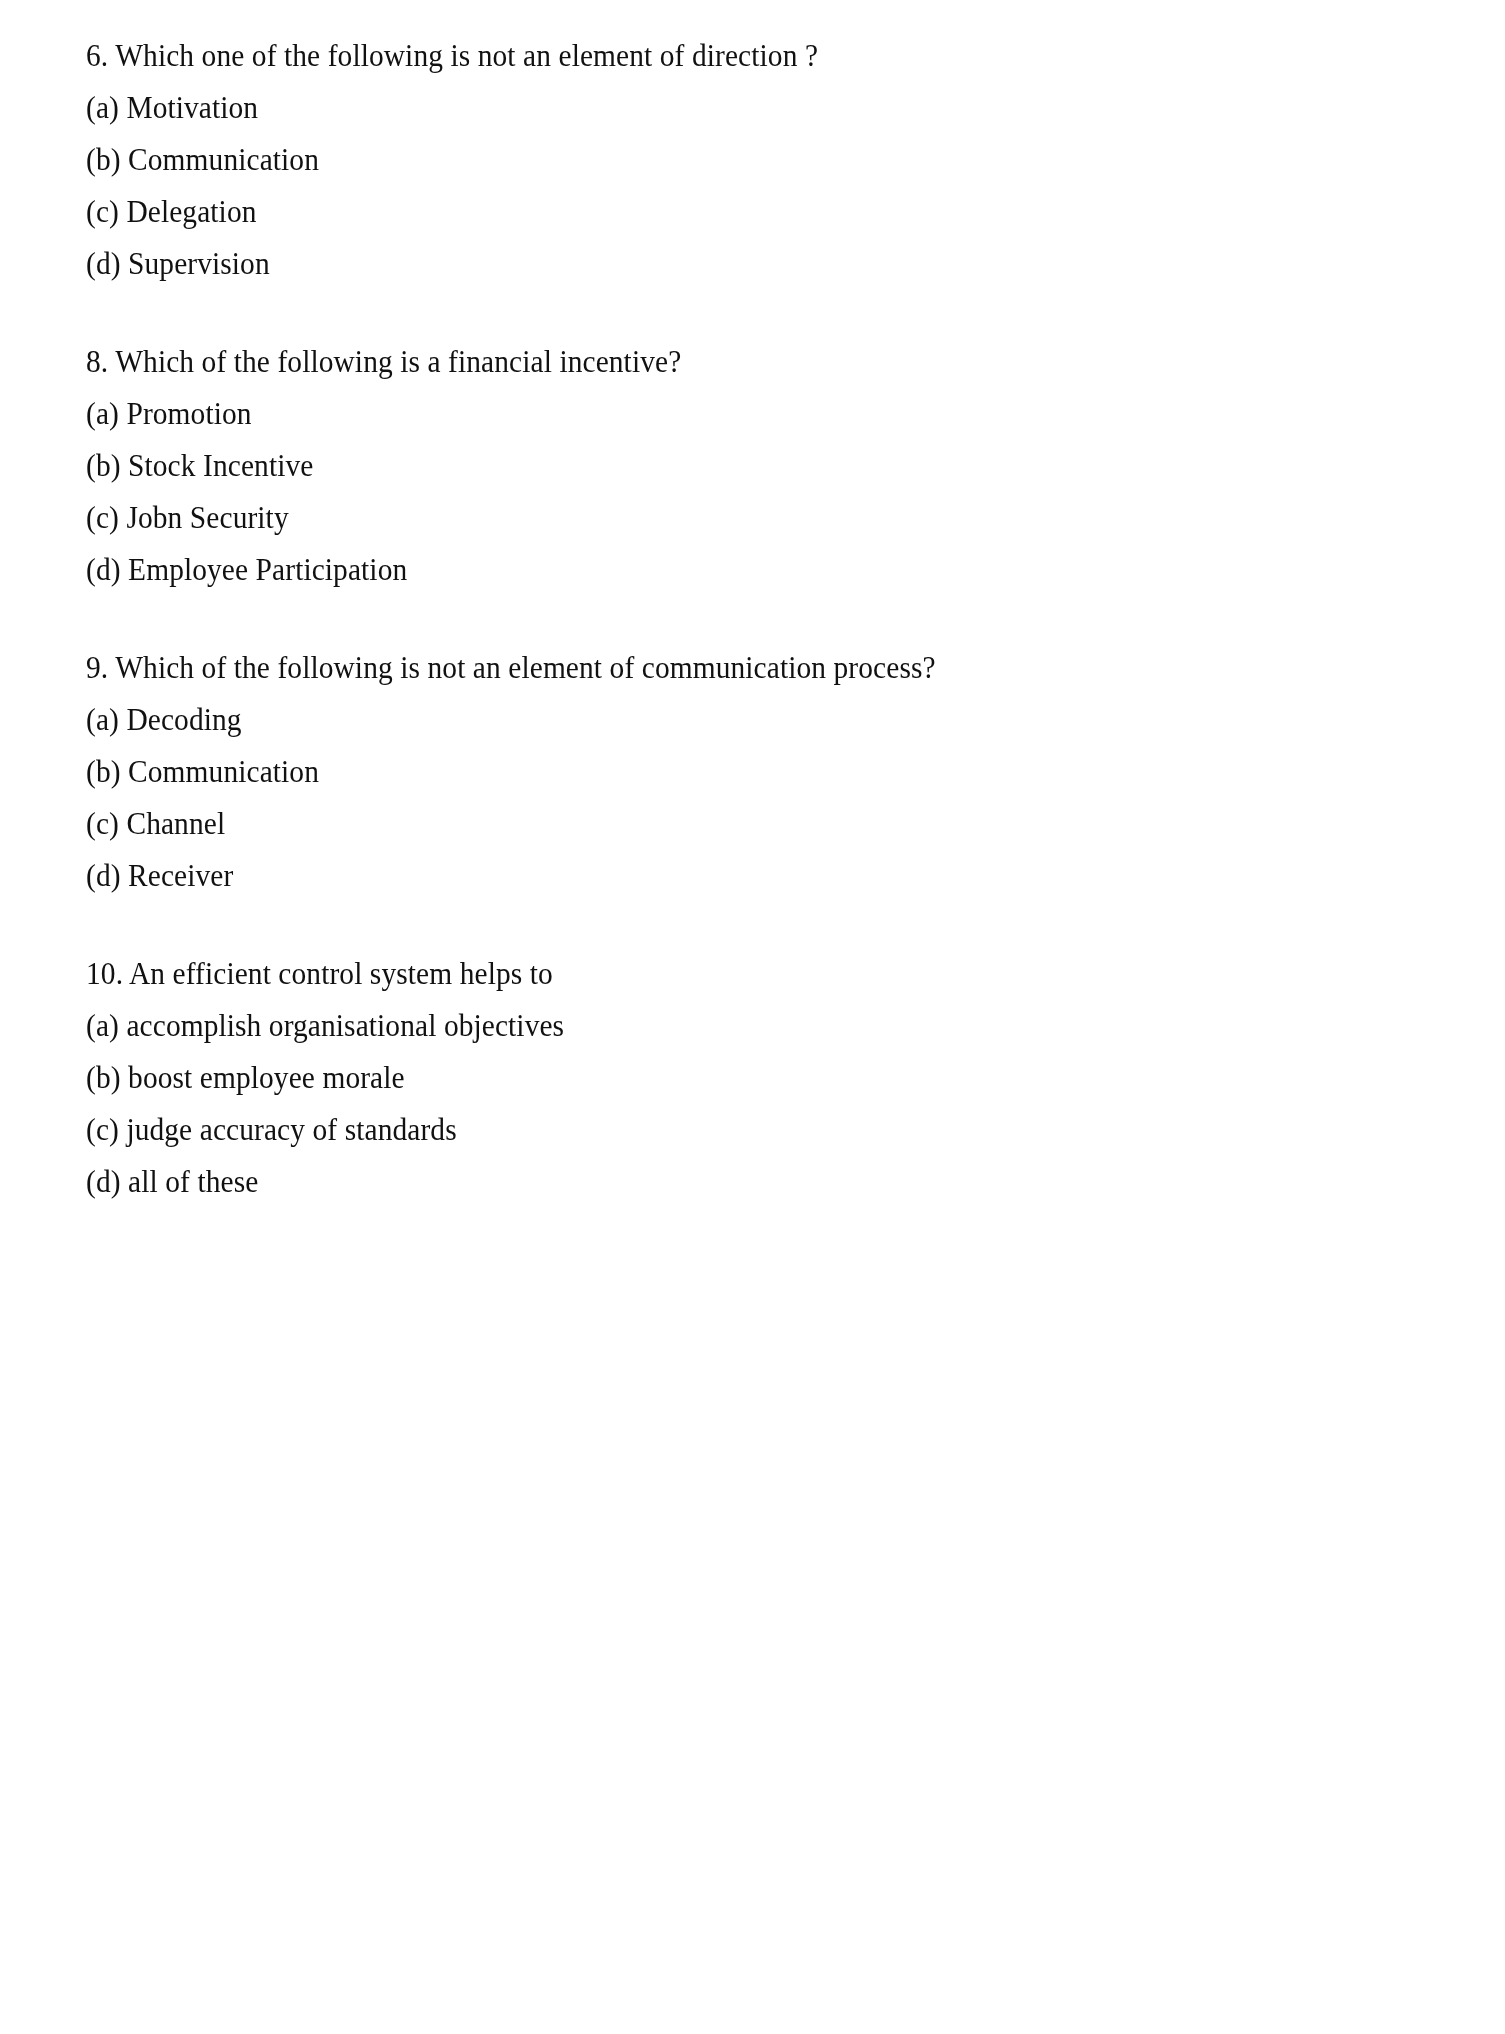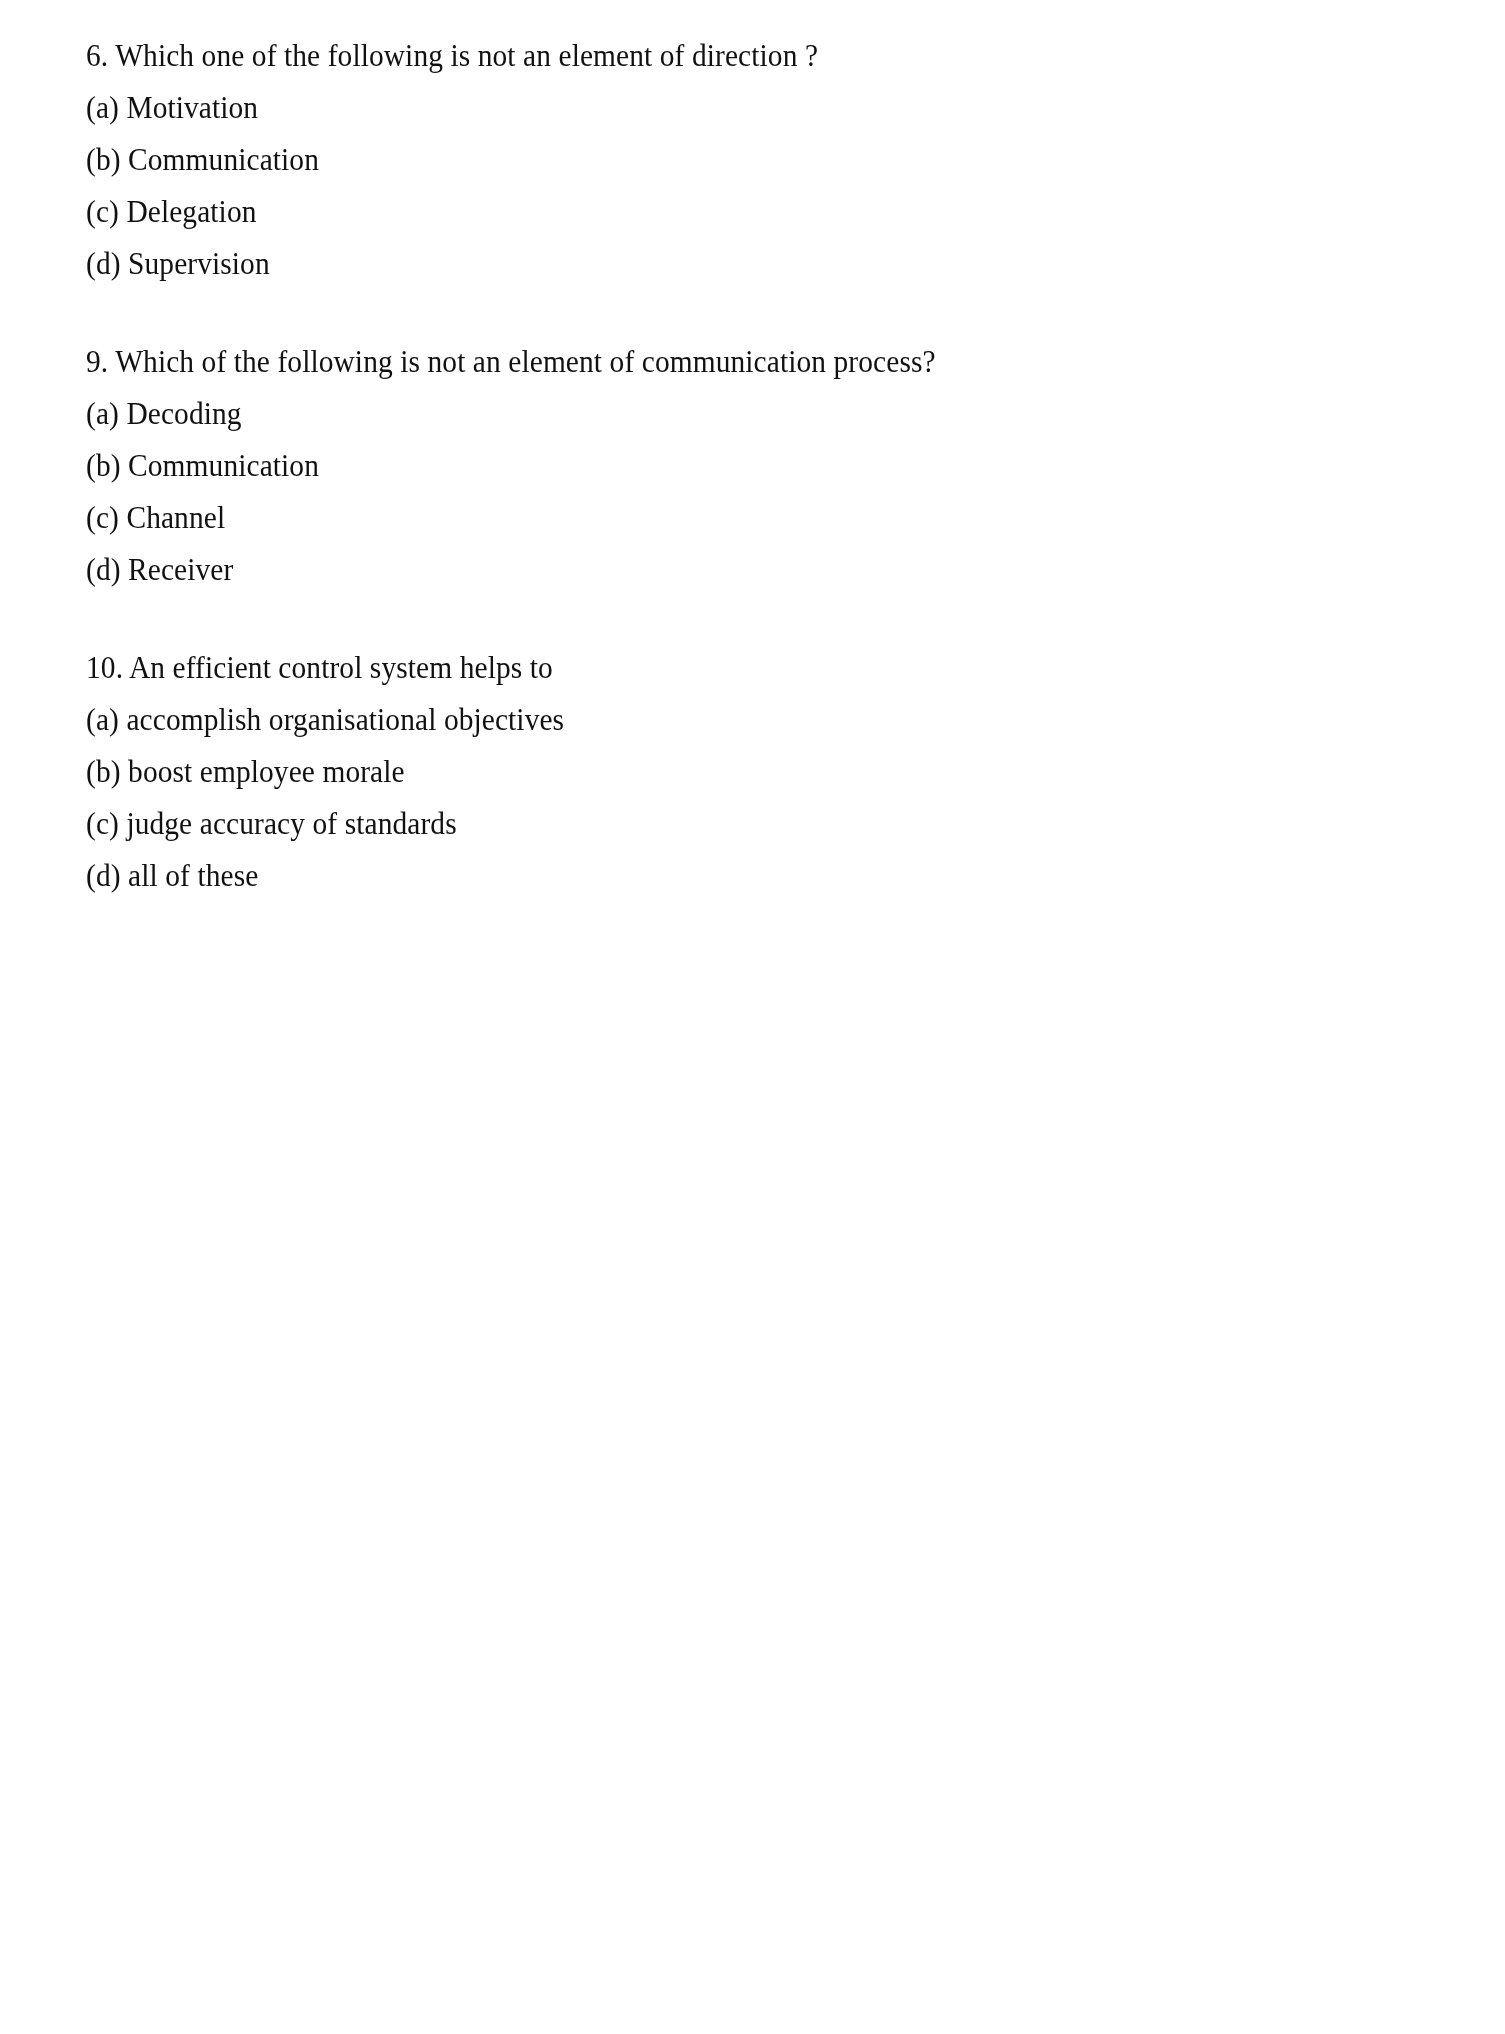--- a/index.html
+++ b/index.html
@@ -61,20 +61,27 @@
 
     <div class="qblock">
       <div class="line qtext">6. Which one of the following is not an element of direction ?</div>
       <div class="line opt">(a) Motivation</div>
       <div class="line opt">(b) Communication</div>
       <div class="line opt">(c) Delegation</div>
       <div class="line opt">(d) Supervision</div>
     </div>
 
 
+    <div class="qblock">
+      <div class="line qtext">8. Which of the following is a financial incentive?</div>
+      <div class="line opt">(a) Promotion</div>
+      <div class="line opt">(b) Stock Incentive</div>
+      <div class="line opt">(c) Jobn Security</div>
+      <div class="line opt">(d) Employee Participation</div>
+    </div>
 
     <div class="qblock">
       <div class="line qtext">9. Which of the following is not an element of communication process?</div>
       <div class="line opt">(a) Decoding</div>
       <div class="line opt">(b) Communication</div>
       <div class="line opt">(c) Channel</div>
       <div class="line opt">(d) Receiver</div>
     </div>
 
     <div class="qblock">

